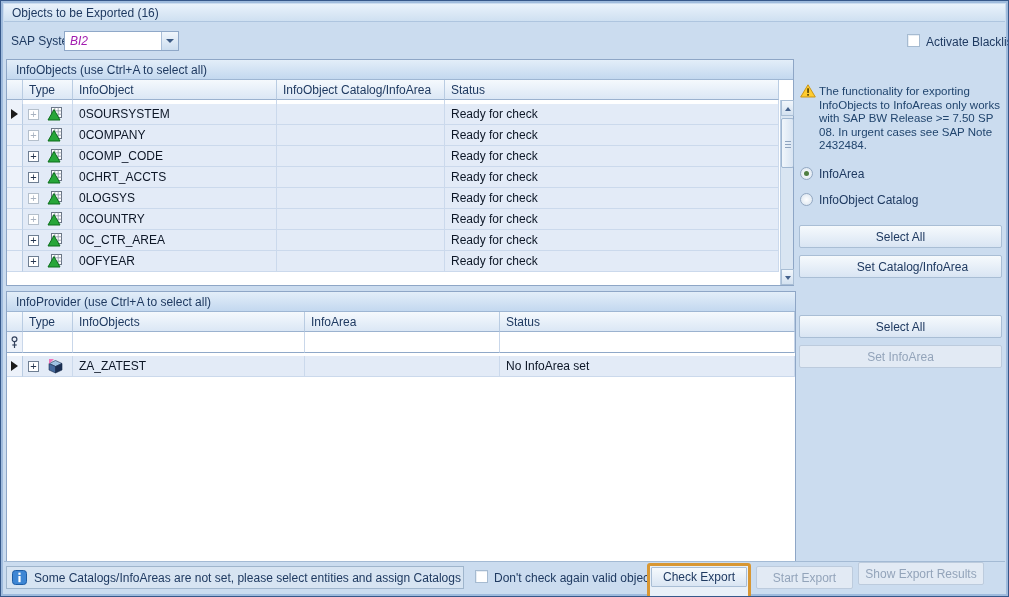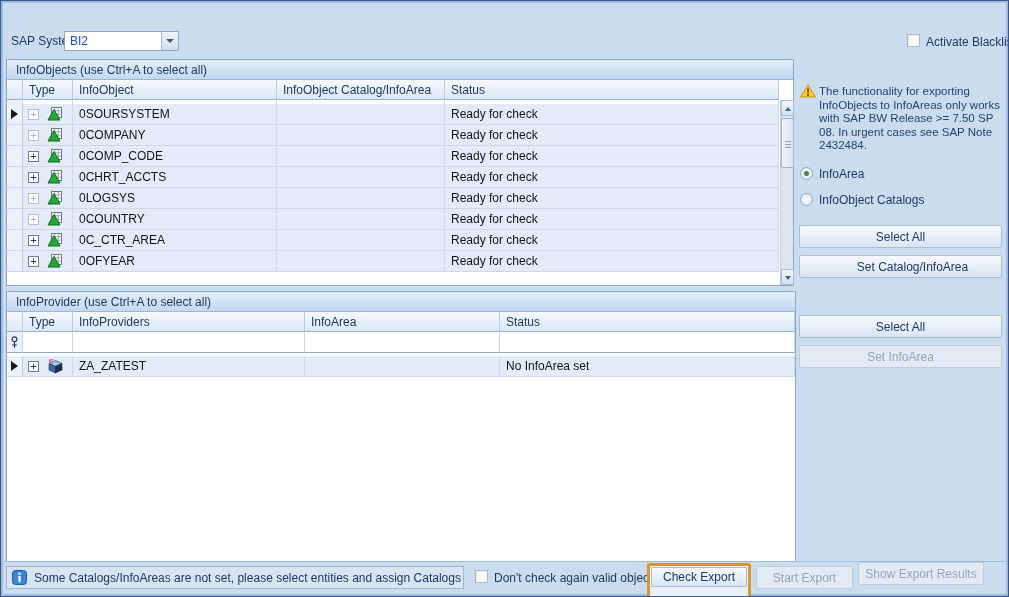--- a/index.html
+++ b/index.html
@@ -14,21 +14,21 @@
     position:absolute; left:3px; top:3px; right:3px; height:18px;
     background:linear-gradient(#E9F2FB,#CFE0F1);
     border-bottom:1px solid #AEC5DF;
     line-height:18px; padding-left:8px; color:#1F3A61;
   }
   .lbl { position:absolute; white-space:nowrap; }
   .combo {
     position:absolute; left:63px; top:30px; width:115px; height:20px;
     background:#fff; border:1px solid #8FA8C8;
   }
-  .combo .val { position:absolute; left:5px; top:2px; color:#1d4ed8; }
+  .combo .val { position:absolute; left:5px; top:2px; color:#a21caf;font-style:italic; }
   .combo-btn {
     position:absolute; right:0; top:0; width:17px; height:18px;
     background:linear-gradient(#F0F6FC,#CCDDEF);
     border-left:1px solid #A9BED8; cursor:pointer;
   }
   .arr-down {
     position:absolute; left:4px; top:7px; width:0; height:0;
     border-left:4px solid transparent; border-right:4px solid transparent;
     border-top:4px solid #3C5A84;
   }
@@ -122,20 +122,21 @@
     background:#D7E4F2; border:1px solid #9FB5CC;
   }
   .white-area { position:absolute; background:#fff; }
   svg { display:block; }
 </style>
 </head>
 <body>
 
 <div class="win">
 
+  <div class="titlebar">Objects to be Exported (16)</div>
 
   <div class="lbl" style="left:10px; top:33px;">SAP System</div>
   <div class="combo">
     <span class="val">BI2</span>
     <span class="combo-btn">
         <span class="arr-down"></span>
       </span>
   </div>
   <span class="cb" style="left:906px; top:33px;"></span>
   <div class="lbl" style="left:925px; top:34px;">Activate Blacklist</div>
@@ -322,31 +323,31 @@
       <polygon points="8,0.8 15.3,13 0.7,13" fill="#FFCC2F" stroke="#C99516" stroke-width="1"></polygon>
       <rect x="7.2" y="4.3" width="1.7" height="4.6" fill="#574400"></rect>
       <rect x="7.2" y="10" width="1.7" height="1.7" fill="#574400"></rect>
     </svg>
   </span>
   <div class="warn-text" style="left:818px; top:84px; width:187px;">The functionality for exporting InfoObjects to InfoAreas only works with SAP BW Release &gt;= 7.50 SP 08. In urgent cases see SAP Note 2432484.</div>
 
   <span class="radio checked" style="left:799px; top:166px;"></span>
   <div class="lbl" style="left:818px; top:166px;">InfoArea</div>
   <span class="radio" style="left:799px; top:192px;"></span>
-  <div class="lbl" style="left:818px; top:192px;">InfoObject Catalogs</div>
+  <div class="lbl" style="left:818px; top:192px;">InfoObject Catalog</div>
 
   <div class="btn" style="left:798px; top:224px; width:203px; height:23px; line-height:22px;">Select All</div>
   <div class="btn" style="left:798px; top:254px; width:203px; height:23px; line-height:22px;padding-left:24px;">Set Catalog/InfoArea</div>
 
   <div class="grpbox" style="left:5px; top:290px; width:790px; height:271px;">
     <div class="grp-hdr">InfoProvider (use Ctrl+A to select all)</div>
 
     <div class="ghead" style="left:0; top:20px; width:16px; padding-left:0;"></div>
     <div class="ghead" style="left:16px; top:20px; width:50px;">Type</div>
-    <div class="ghead" style="left:66px; top:20px; width:232px;">InfoProviders</div>
+    <div class="ghead" style="left:66px; top:20px; width:232px;">InfoObjects</div>
     <div class="ghead" style="left:298px; top:20px; width:195px;">InfoArea</div>
     <div class="ghead" style="left:493px; top:20px; width:295px;">Status</div>
 
     <div class="fcell ind" style="left:0; top:40px; width:16px;">
       <svg width="9" height="13" viewBox="0 0 9 13" style="margin:4px auto 0;">
         <circle cx="4.5" cy="3.2" r="2.4" fill="none" stroke="#33415C" stroke-width="1.2"></circle>
         <line x1="4.5" y1="5.6" x2="4.5" y2="12" stroke="#33415C" stroke-width="1.2"></line>
         <line x1="2.3" y1="9" x2="6.7" y2="9" stroke="#33415C" stroke-width="1.2"></line>
       </svg>
     </div>

